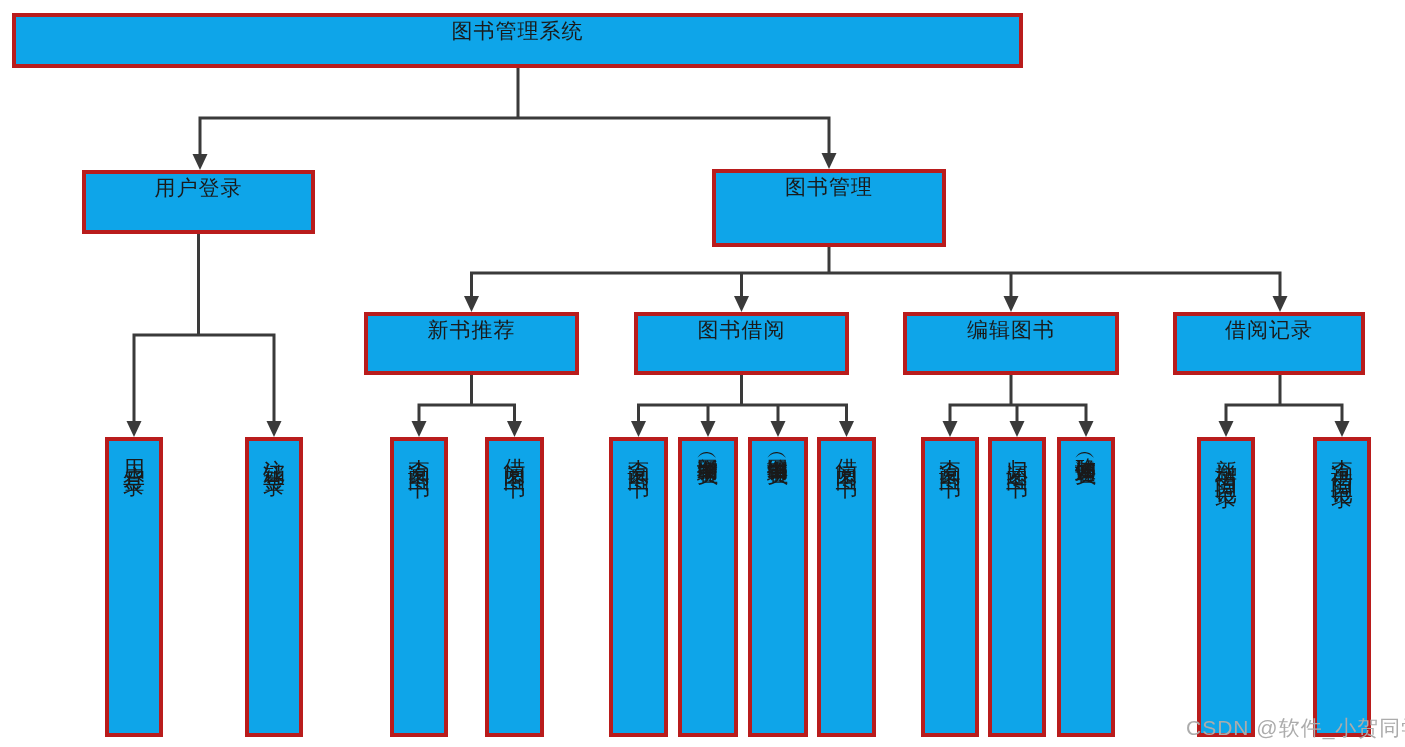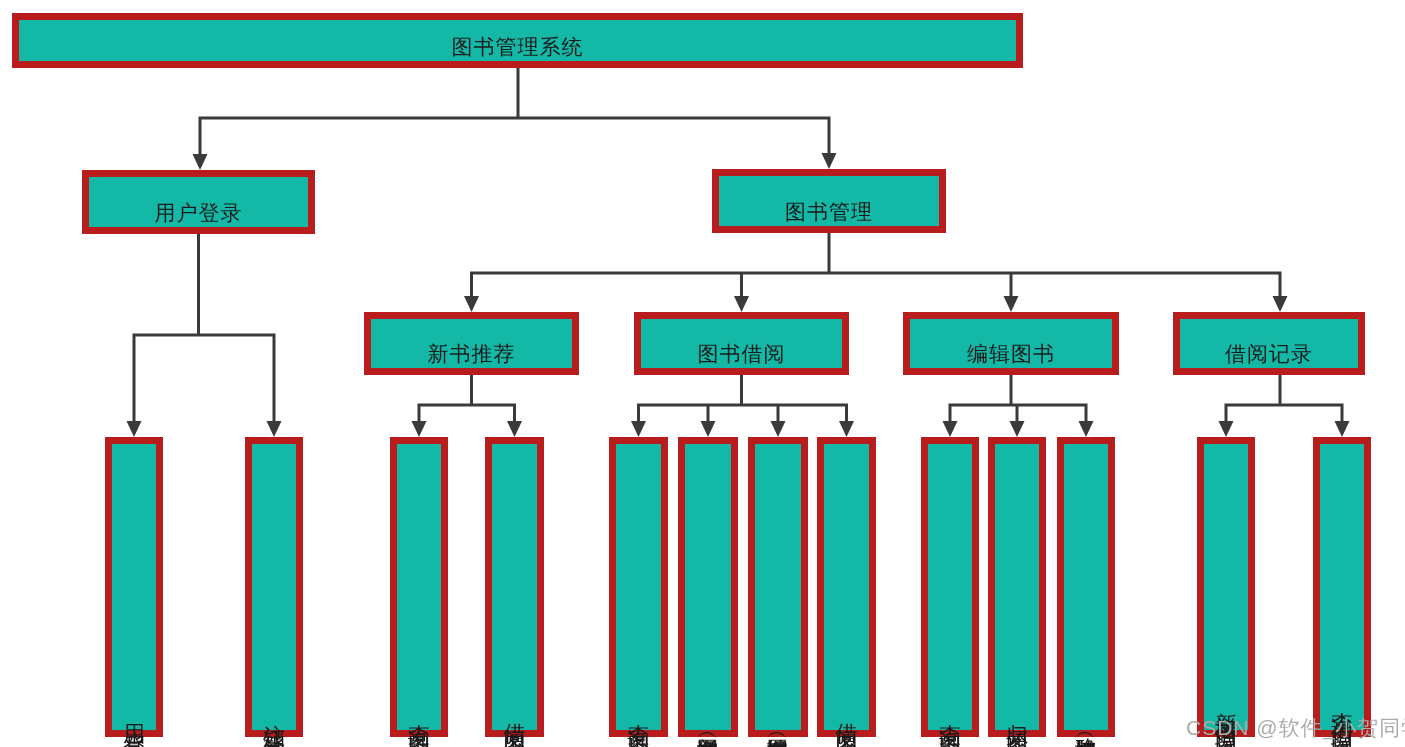--- a/index.html
+++ b/index.html
@@ -2,22 +2,22 @@
 <html><head>
 <meta charset="utf-8">
 <style>
   html,body{margin:0;padding:0;background:#ffffff;}
   .canvas{
     position:relative;width:1405px;height:747px;background:#ffffff;
     font-family:"Liberation Sans", sans-serif;overflow:hidden;
   }
   svg.wires{position:absolute;left:0;top:0;width:1405px;height:747px;}
   .box{
-    position:absolute;background:#14b8a6;border:7px solid #b91c1c;
-    display:flex;align-items:flex-end;justify-content:center;
+    position:absolute;background:#0ea5e9;border:4px solid #b91c1c;
+    display:flex;align-items:flex-start;justify-content:center;
     color:#1a1a1a;box-sizing:border-box;
   }
   .box.h span{font-size:21px;letter-spacing:1px;white-space:nowrap;}
   .box.v span{
     writing-mode:vertical-rl;text-orientation:mixed;
     font-size:22px;letter-spacing:6px;line-height:1;
   }
   .box.v.long span{font-size:21px;letter-spacing:1px;}
   .watermark{
     position:absolute;left:1186px;top:714px;
@@ -60,21 +60,21 @@
       M1334.5 421 L1349.5 421 L1342 437 Z"></path>
   </svg>
 
   <div class="box h" style="left:12px;top:13px;width:1011px;height:55px">
     <span>图书管理系统</span>
   </div>
 
   <div class="box h" style="left:82px;top:170px;width:233px;height:64px">
     <span>用户登录</span>
   </div>
-  <div class="box h" style="left:712px;top:169px;width:234px;height:64px">
+  <div class="box h" style="left:712px;top:169px;width:234px;height:78px">
     <span>图书管理</span>
   </div>
 
   <div class="box h" style="left:364px;top:312px;width:215px;height:63px">
     <span>新书推荐</span>
   </div>
   <div class="box h" style="left:634px;top:312px;width:215px;height:63px">
     <span>图书借阅</span>
   </div>
   <div class="box h" style="left:903px;top:312px;width:216px;height:63px">

